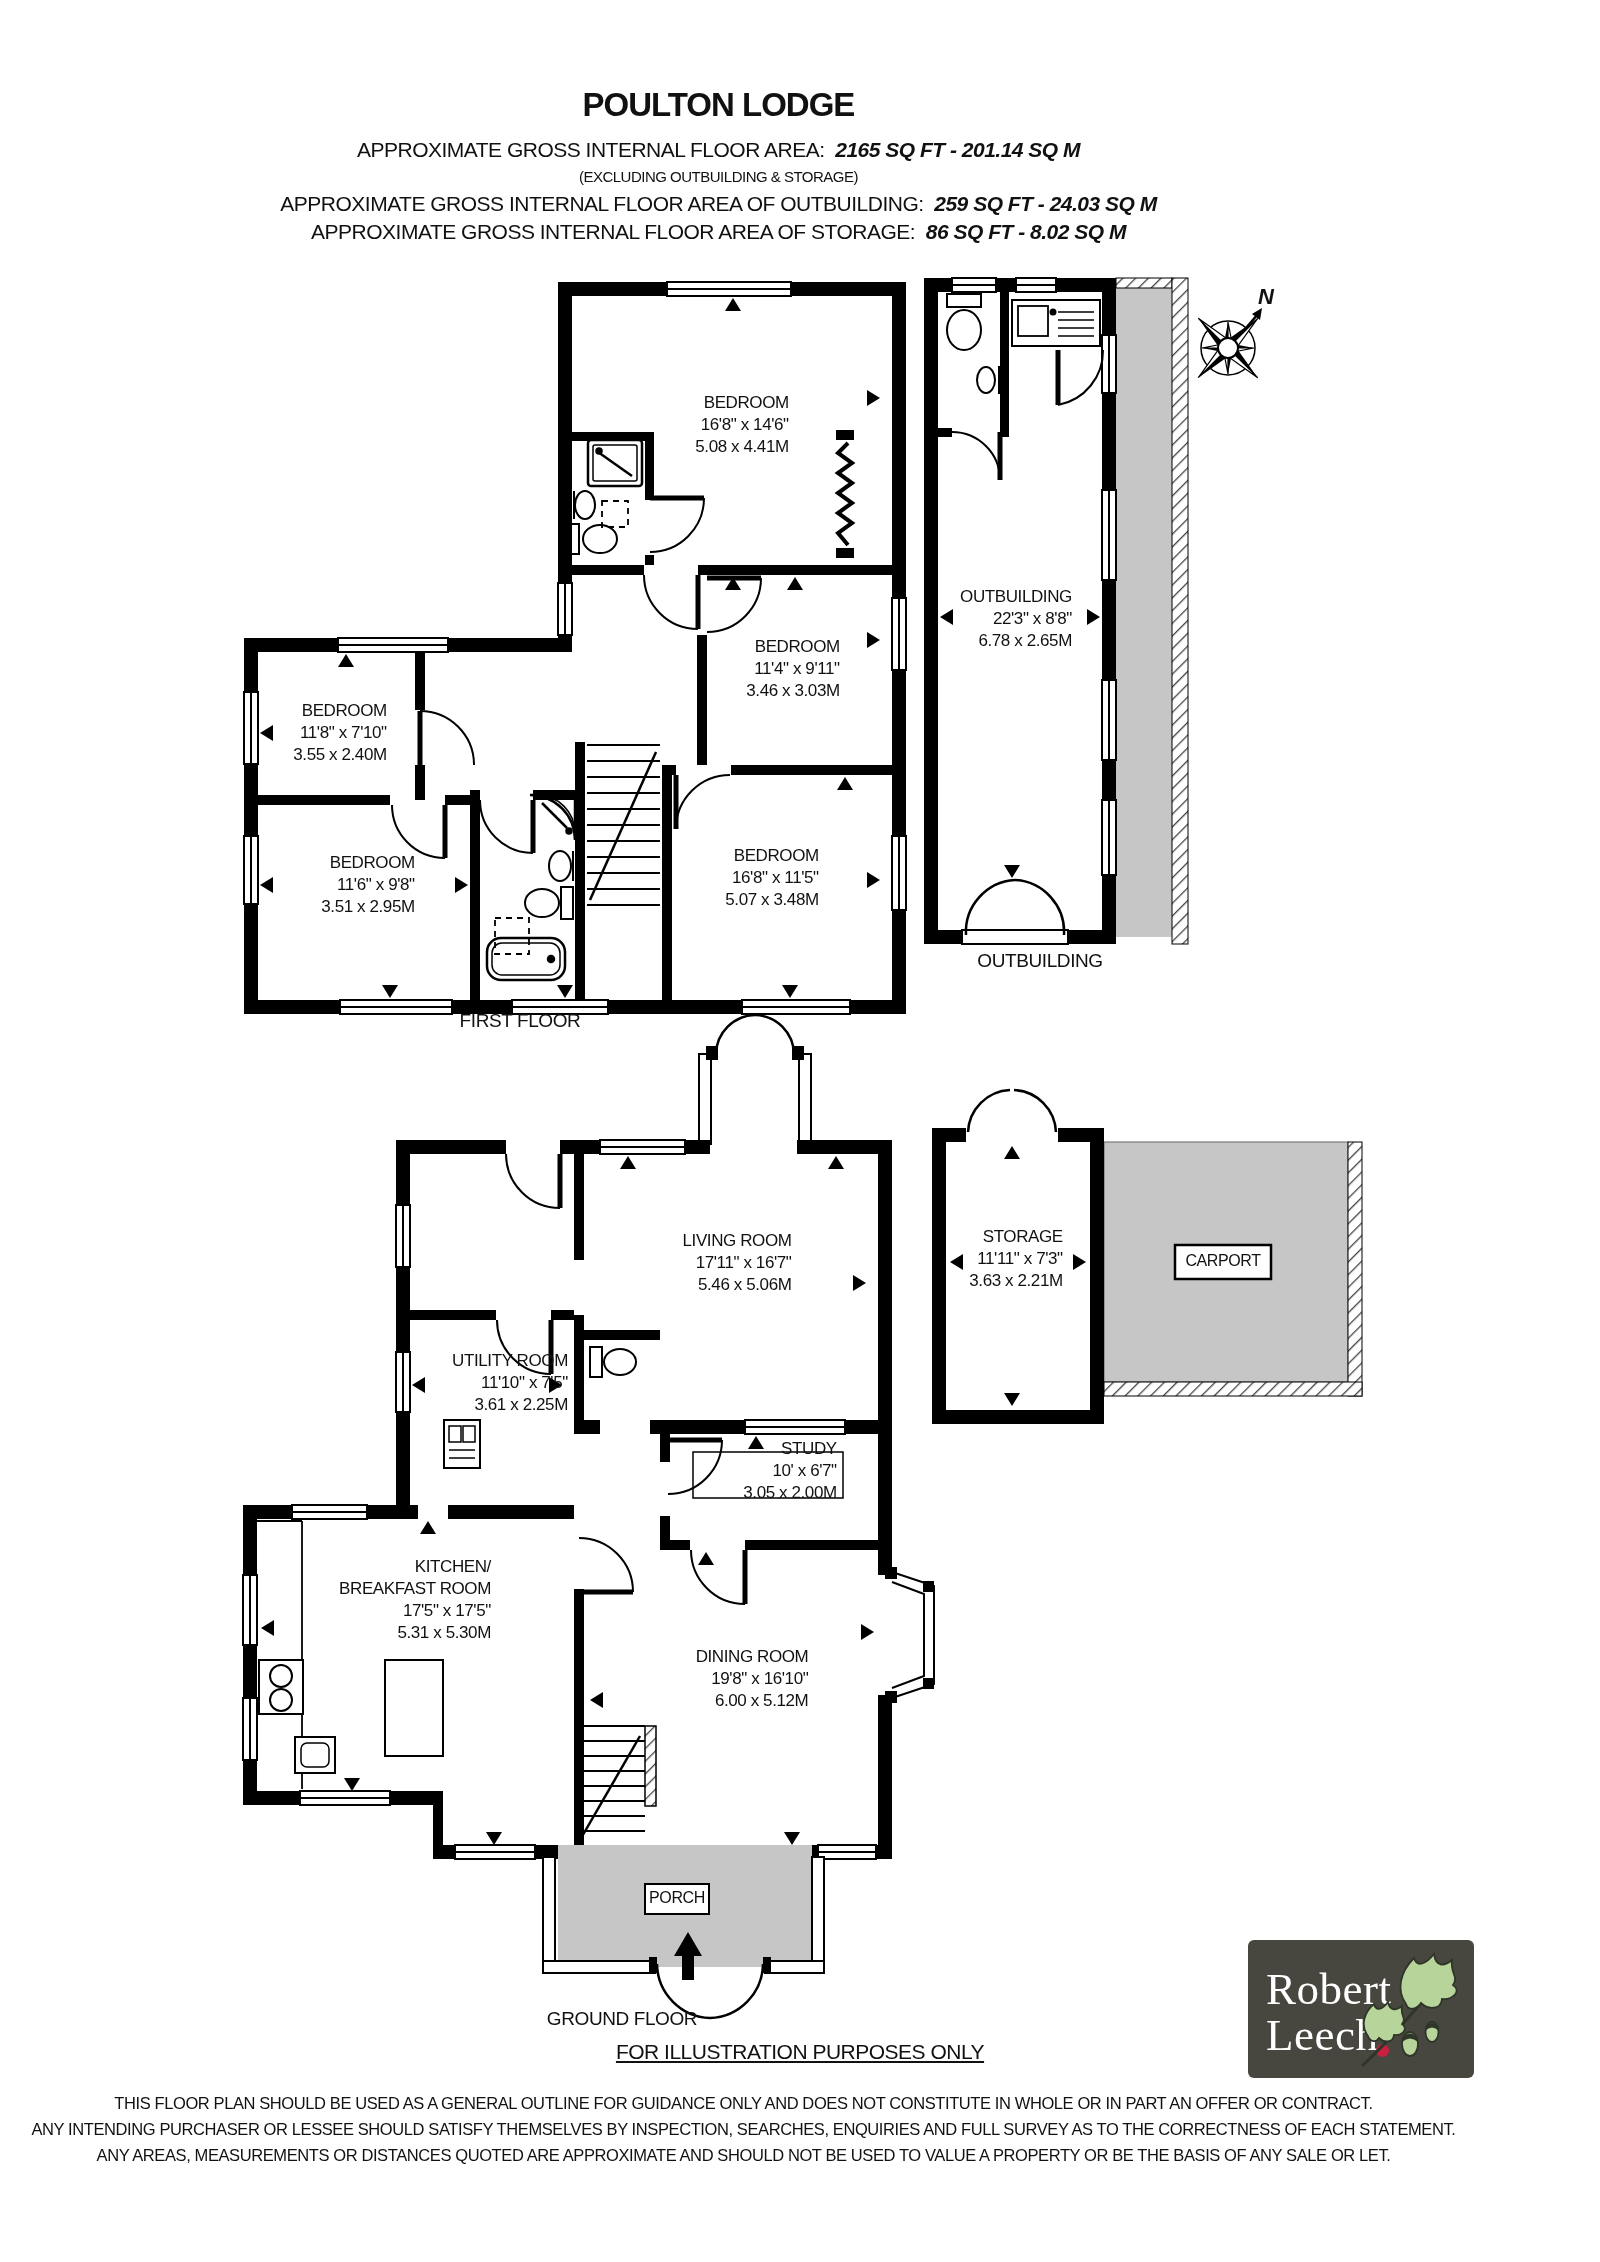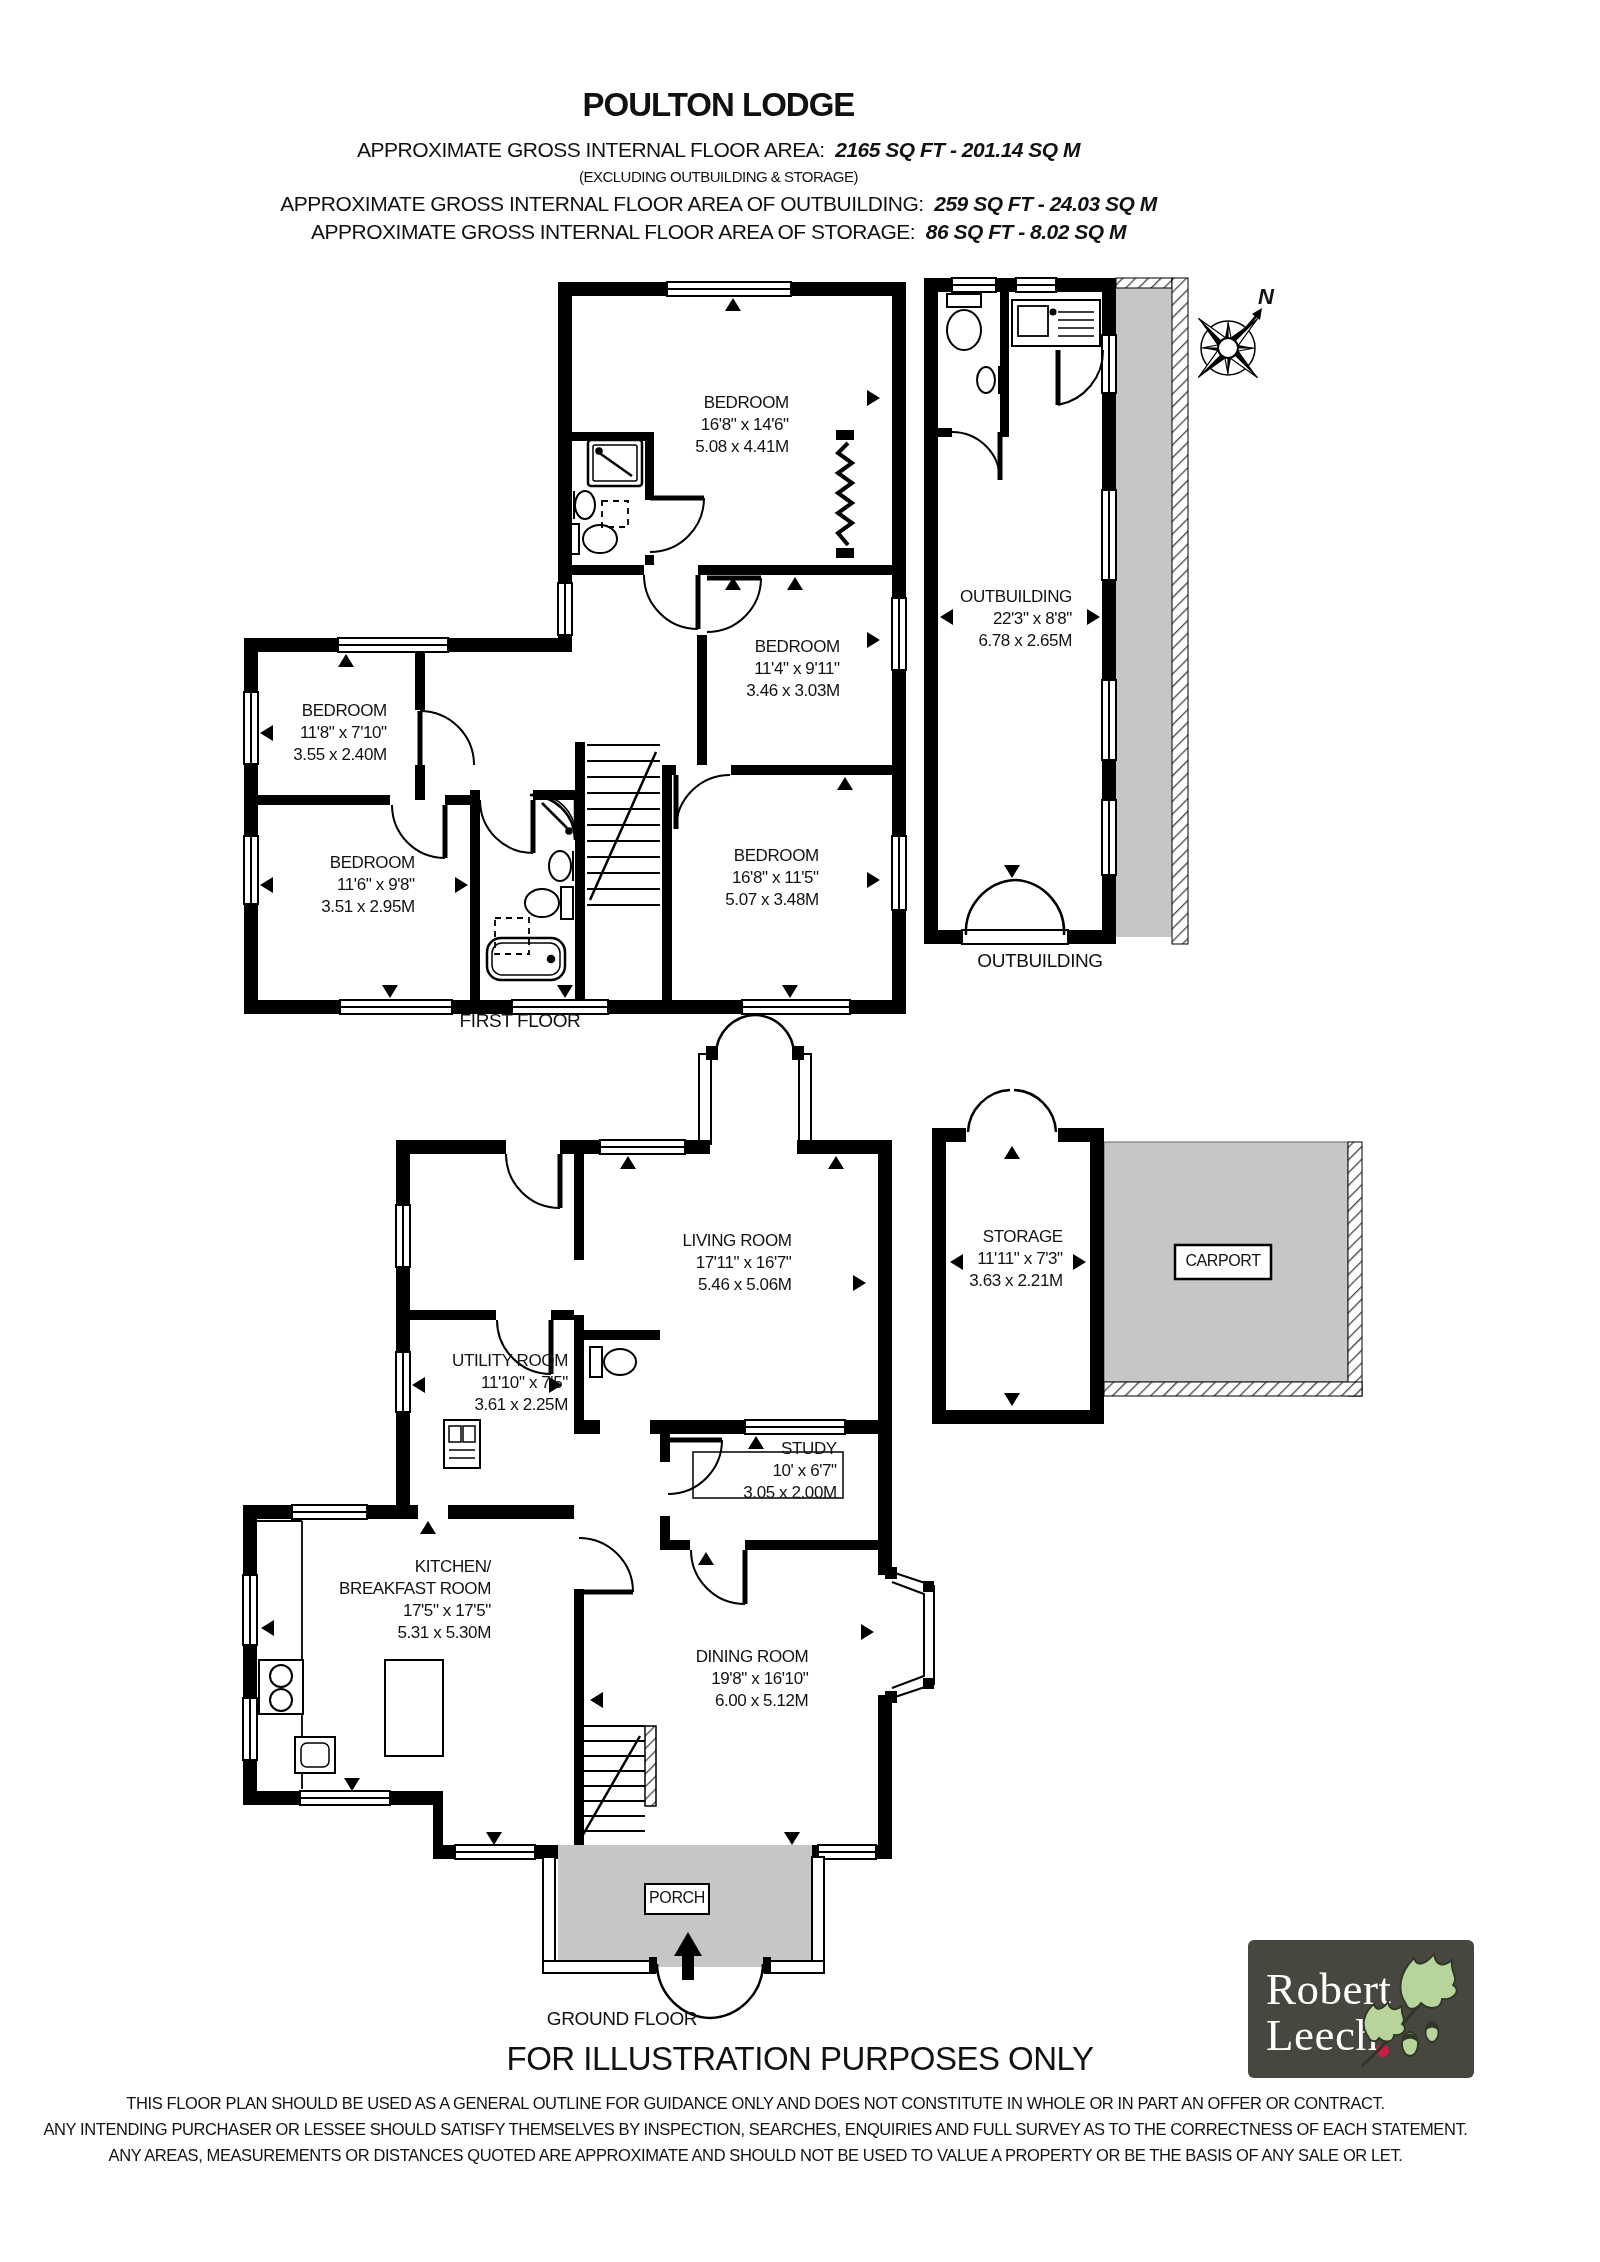--- a/index.html
+++ b/index.html
@@ -14,23 +14,23 @@
           font-family:"Liberation Sans",sans-serif;color:#111;}
   svg.plan{position:absolute;left:0;top:0;}
   .hdr{position:absolute;left:0;width:1437px;text-align:center;letter-spacing:-.5px;white-space:nowrap;}
   .hdr-title{top:86px;font-size:33px;font-weight:bold;letter-spacing:-1px;}
   .hdr-line{font-size:21px;}
   .hdr-line b{font-weight:bold;font-style:italic;}
   .hdr-note{font-size:15px;}
   .lbl{position:absolute;transform:translateX(-50%);text-align:right;font-size:17px;
        line-height:22px;letter-spacing:-.4px;white-space:nowrap;}
   .cap{position:absolute;transform:translateX(-50%);font-size:19px;letter-spacing:-.4px;white-space:nowrap;}
-  .cap-big{font-size:33px;letter-spacing:-.5px;}
+  .cap-big{font-size:21px;letter-spacing:-.5px;text-decoration:underline;}
   .north{position:absolute;font-size:22px;font-style:italic;font-weight:bold;}
-  .disc{position:absolute;left:16px;width:1479px;text-align:center;font-size:16.5px;
+  .disc{position:absolute;left:4px;width:1479px;text-align:center;font-size:16.5px;
         letter-spacing:-.4px;white-space:nowrap;}
   .logo{position:absolute;left:1248px;top:1940px;width:226px;height:138px;
         background:var(--logo-background);border-radius:6px;}
   .logo-name{position:absolute;left:18px;color:#fff;font-family:"Liberation Serif",serif;
              font-size:45px;line-height:46px;letter-spacing:.5px;}
   .logo-n1{top:26px;}
   .logo-n2{top:72px;}
   .logo-dot{position:absolute;left:128px;top:104px;width:13px;height:13px;border-radius:50%;
             background:var(--logo-accent-dot);}
   .logo-leaf{position:absolute;right:4px;top:4px;}

